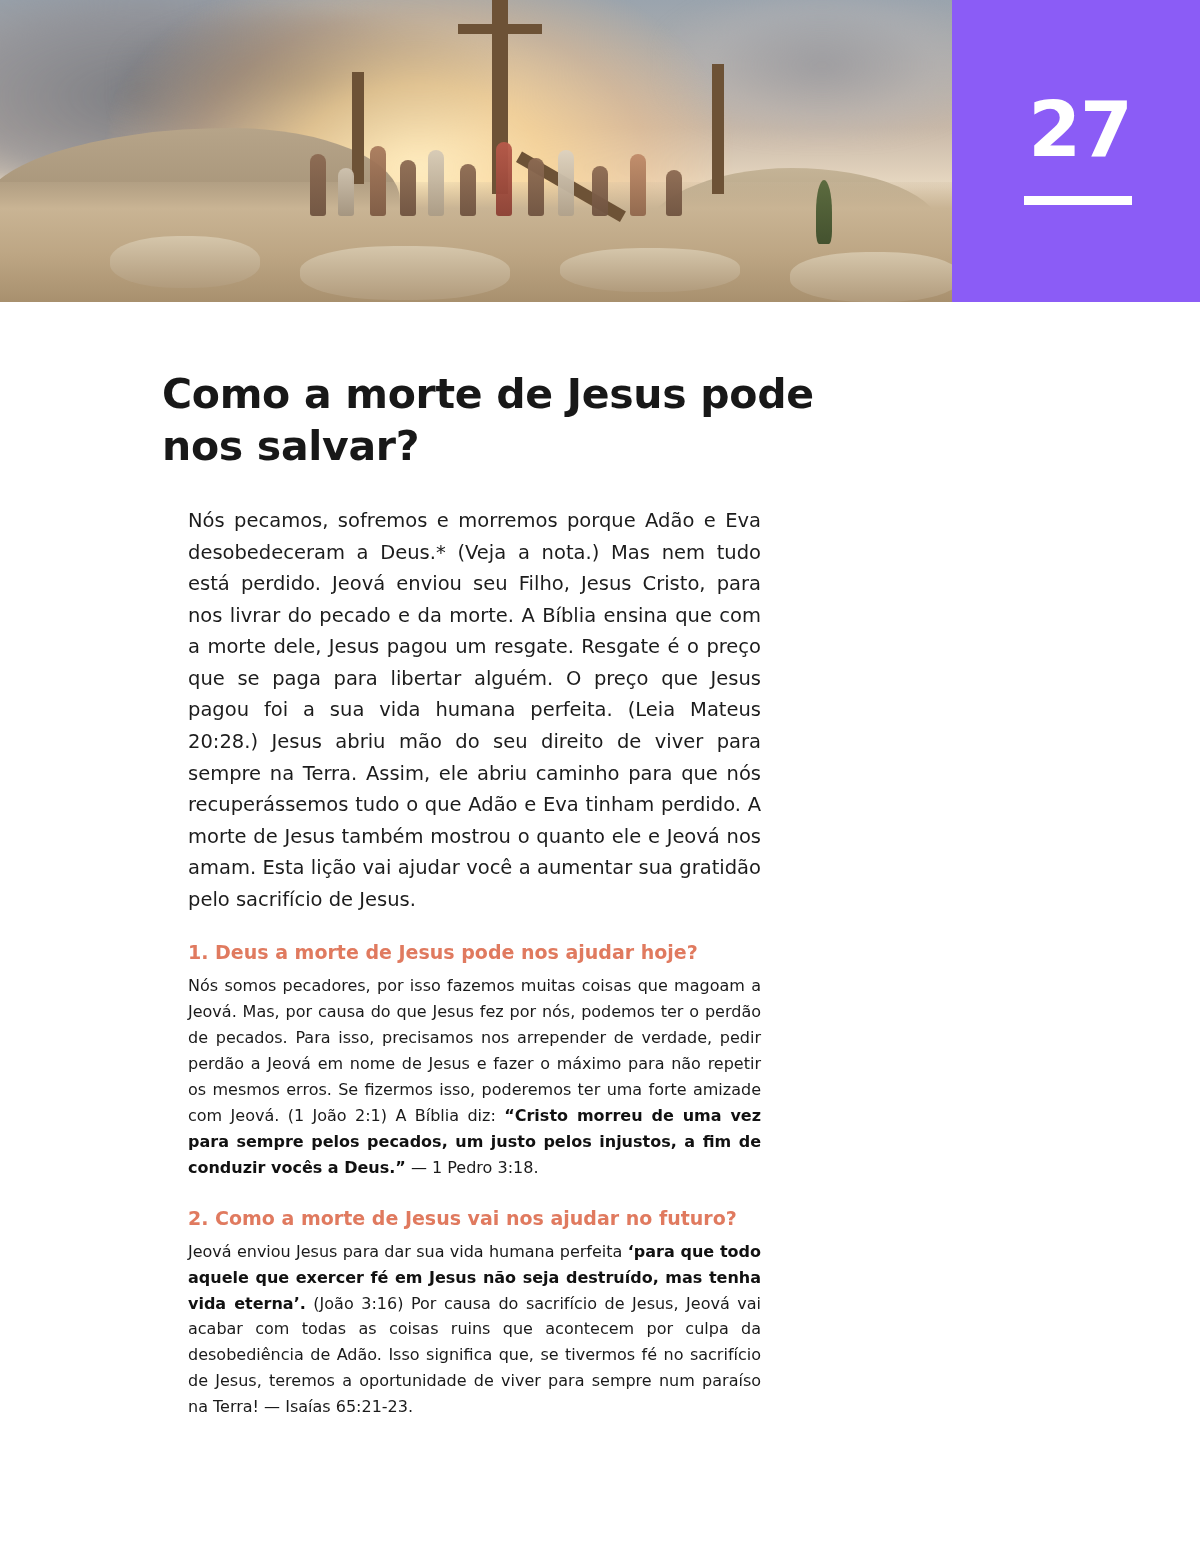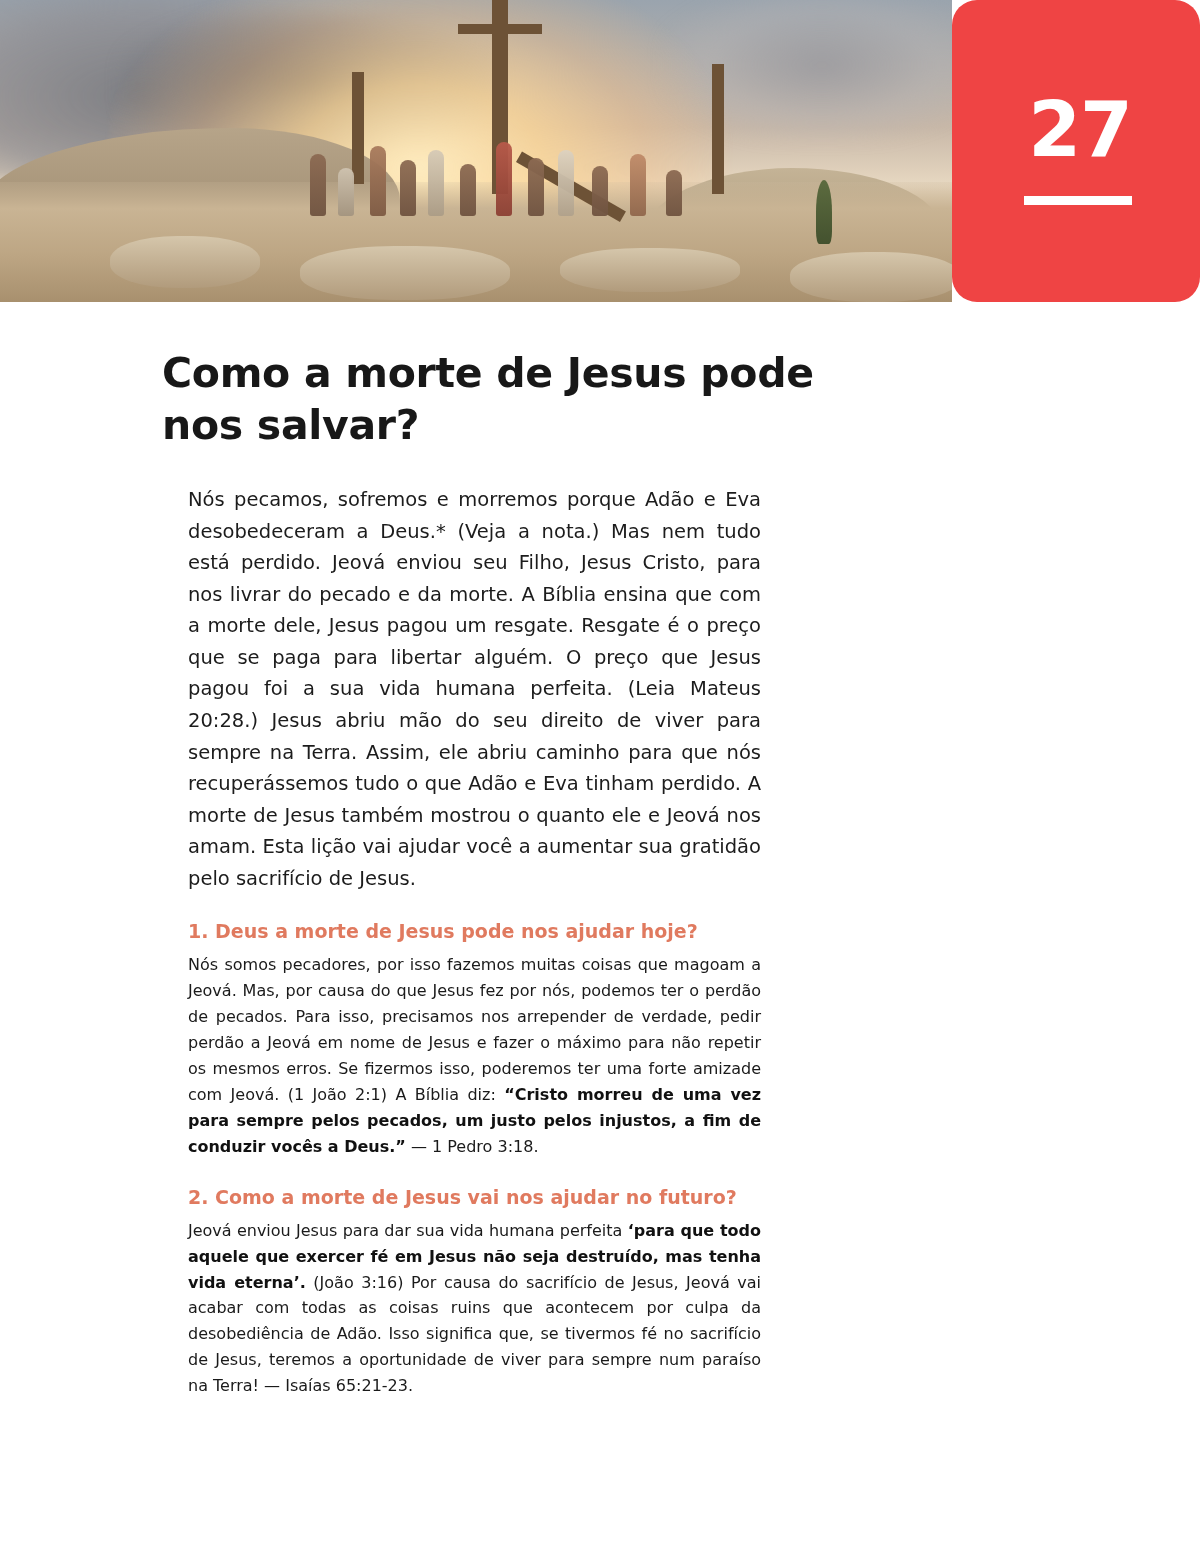--- a/index.html
+++ b/index.html
@@ -119,23 +119,22 @@
     bottom: 58px;
     width: 16px;
     height: 64px;
     background: linear-gradient(180deg, #5c6b3f 0%, #44522f 100%);
     border-radius: 50% 50% 20% 20%;
   }
 
   .chapter-tab {
     width: 248px;
     height: 302px;
-    background: #ef4444;
+    background: #8b5cf6;
     position: relative;
-    border-radius: 25px;
   }
   .chapter-number {
     position: absolute;
     right: 68px;
     top: 92px;
     color: #ffffff;
     font-size: 76px;
     font-weight: bold;
     letter-spacing: -1px;
     line-height: 1;
@@ -146,21 +145,21 @@
     right: 68px;
     top: 196px;
     width: 108px;
     height: 9px;
     background: #ffffff;
   }
 
   
   .page {
     position: absolute;
-    top: 293px;
+    top: 314px;
     left: 0;
     width: 1001px;
   }
   .title {
     margin: 54px 0 0 162px;
     width: 720px;
     font-size: 41px;
     line-height: 1.28;
     font-weight: bold;
     color: #181818;

